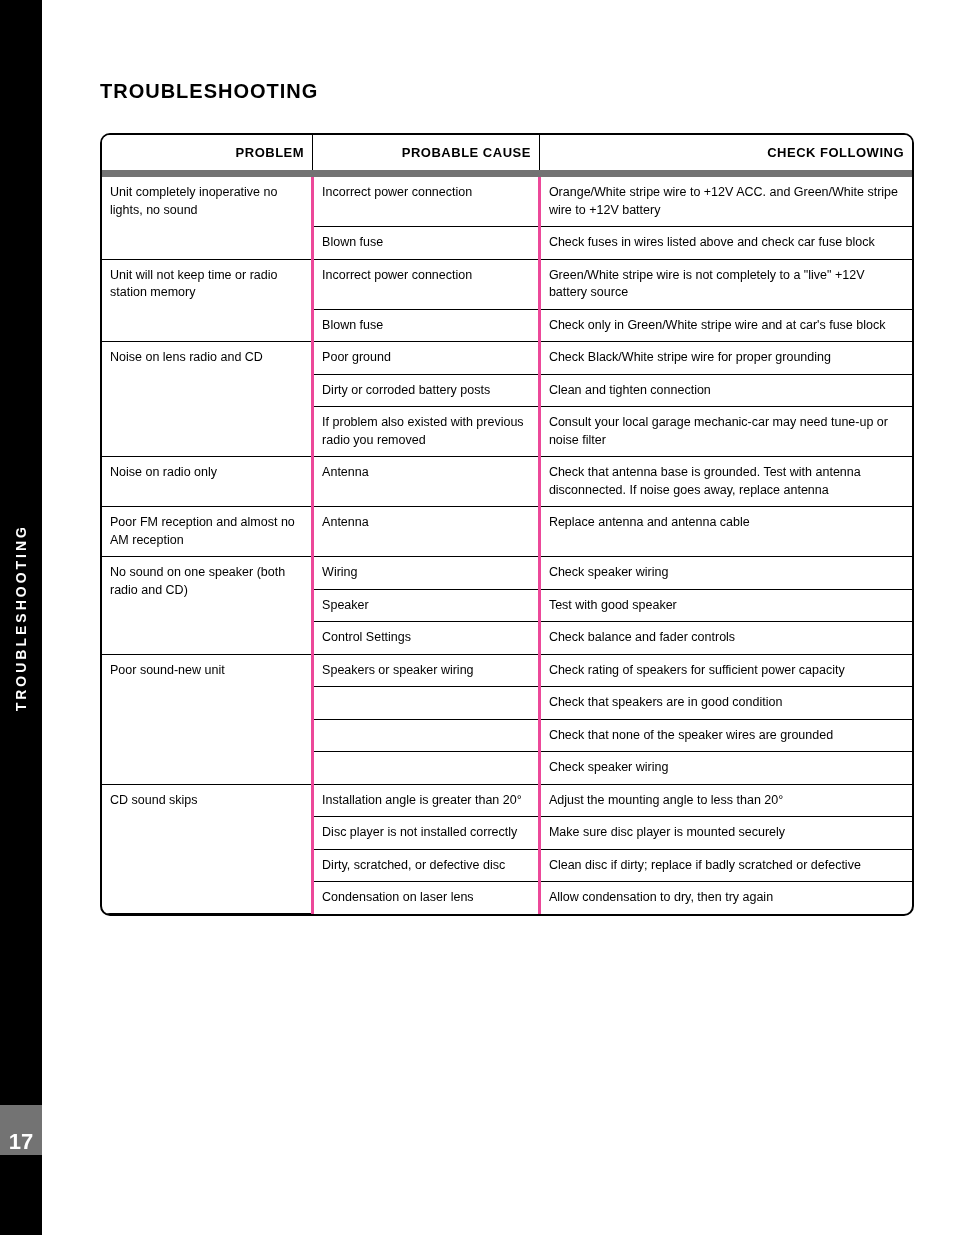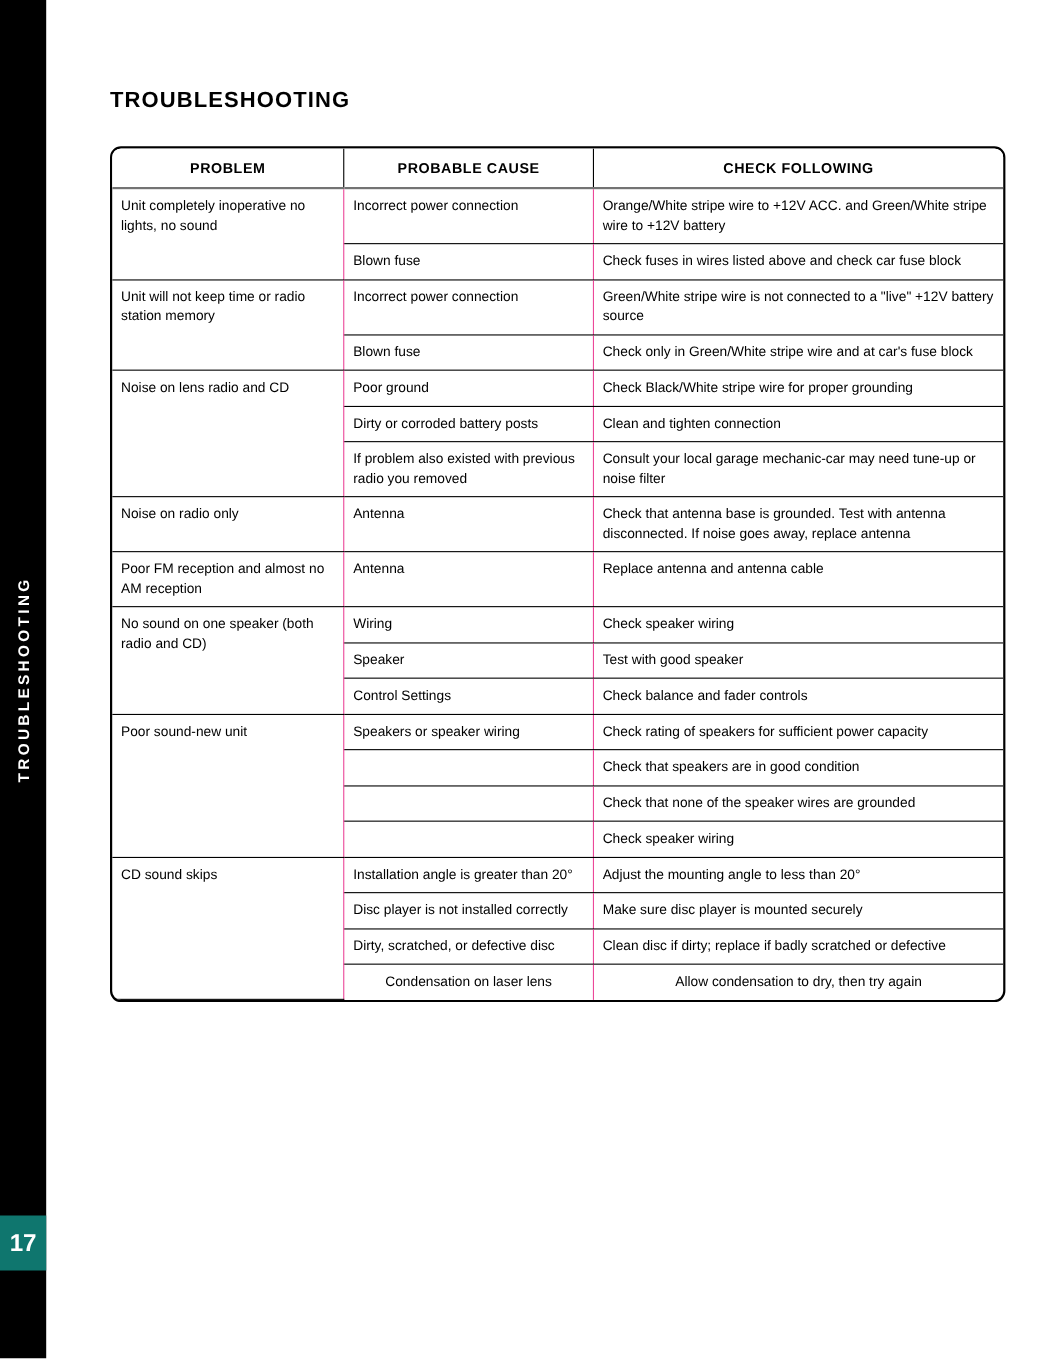--- a/index.html
+++ b/index.html
@@ -35,24 +35,24 @@
       text-transform: uppercase;
     }
 
     
     .page-number {
       position: absolute;
       bottom: 80px;
       left: 0;
       width: 42px;
       height: 50px;
-      background: #0f766e;
+      background: #737373;
       color: #fff;
       display: flex;
-      align-items: center;
+      align-items: flex-end;
       justify-content: center;
       font-size: 22px;
       font-weight: bold;
     }
 
     
     .main-content {
       margin-left: 60px;
       padding: 80px 40px 60px 40px;
     }
@@ -99,21 +99,20 @@
       border-bottom: 1px solid #000;
       font-size: 12.5px;
       line-height: 1.4;
     }
     .trouble-table td:last-child {
       border-right: none;
     }
 
     .trouble-table tr:last-child td {
       border-bottom: none;
-      text-align: center;
     }
 
     
     .col-problem { width: 26%; }
     .col-cause { width: 28%; }
     .col-check { width: 46%; }
 
     
     .problem-cell {
       font-size: 12.5px;
@@ -124,25 +123,26 @@
       border: 2px solid #000;
       border-radius: 10px;
       overflow: hidden;
     }
     .table-wrapper table {
       border: none;
       border-collapse: collapse;
       width: 100%;
     }
     .table-wrapper table th {
-      border-bottom: 2px solid #737373;
+      border-bottom: 7px solid #737373;
       border-right: 1px solid #000;
+      text-align: right;
     }
     .table-wrapper table td {
-      border-right: 1px solid #ec4899;
+      border-right: 3px solid #ec4899;
       border-bottom: 1px solid #000;
     }
     .table-wrapper table tr:last-child td {
       border-bottom: none;
     }
     .table-wrapper table th:last-child,
     .table-wrapper table td:last-child {
       border-right: none;
     }
   </style>
@@ -177,21 +177,21 @@
             <td>Incorrect power connection</td>
             <td>Orange/White stripe wire to +12V  ACC. and Green/White stripe wire to +12V battery</td>
           </tr>
           <tr>
             <td>Blown fuse</td>
             <td>Check fuses in wires listed above and check car fuse block</td>
           </tr>
           <tr>
             <td rowspan="2" class="problem-cell">Unit will not keep time or radio station memory</td>
             <td>Incorrect power connection</td>
-            <td>Green/White stripe wire is not connected to a "live" +12V battery source</td>
+            <td>Green/White stripe wire is not completely to a "live" +12V battery source</td>
           </tr>
           <tr>
             <td>Blown fuse</td>
             <td>Check only in Green/White stripe wire and at car's fuse block</td>
           </tr>
           <tr>
             <td rowspan="3" class="problem-cell">Noise on lens radio and CD</td>
             <td>Poor ground</td>
             <td>Check Black/White stripe wire for proper grounding</td>
           </tr>

